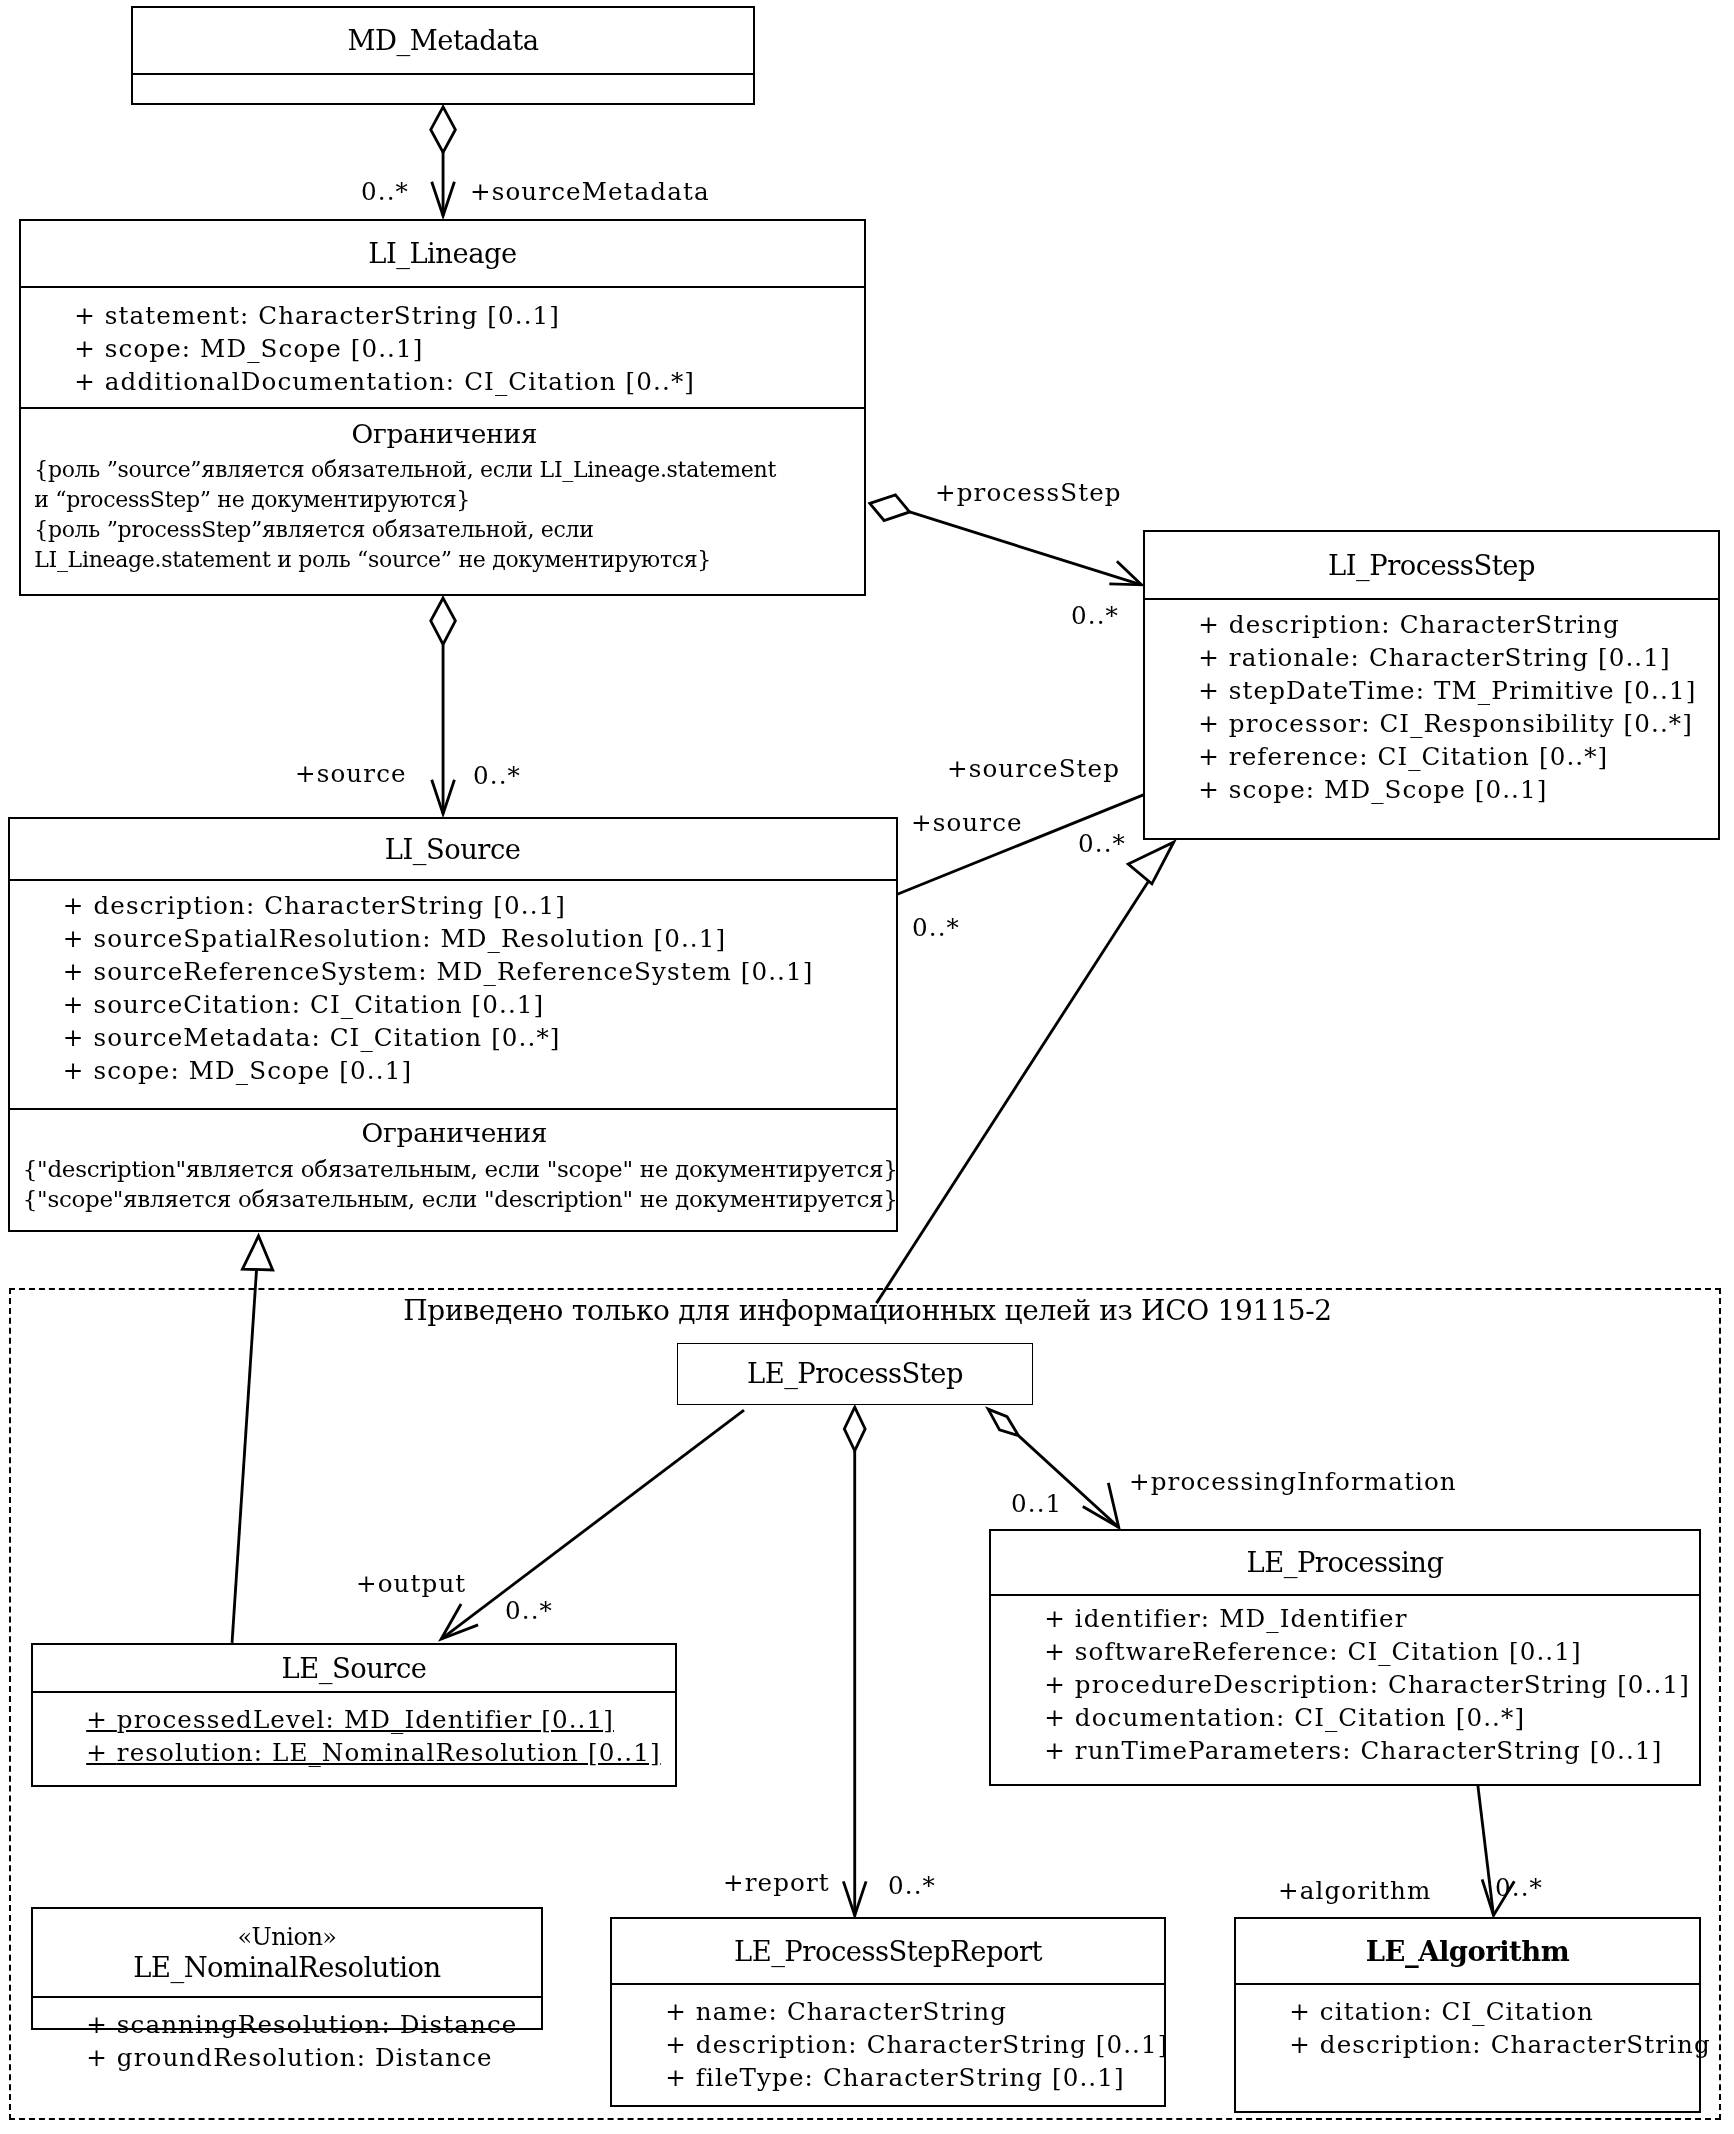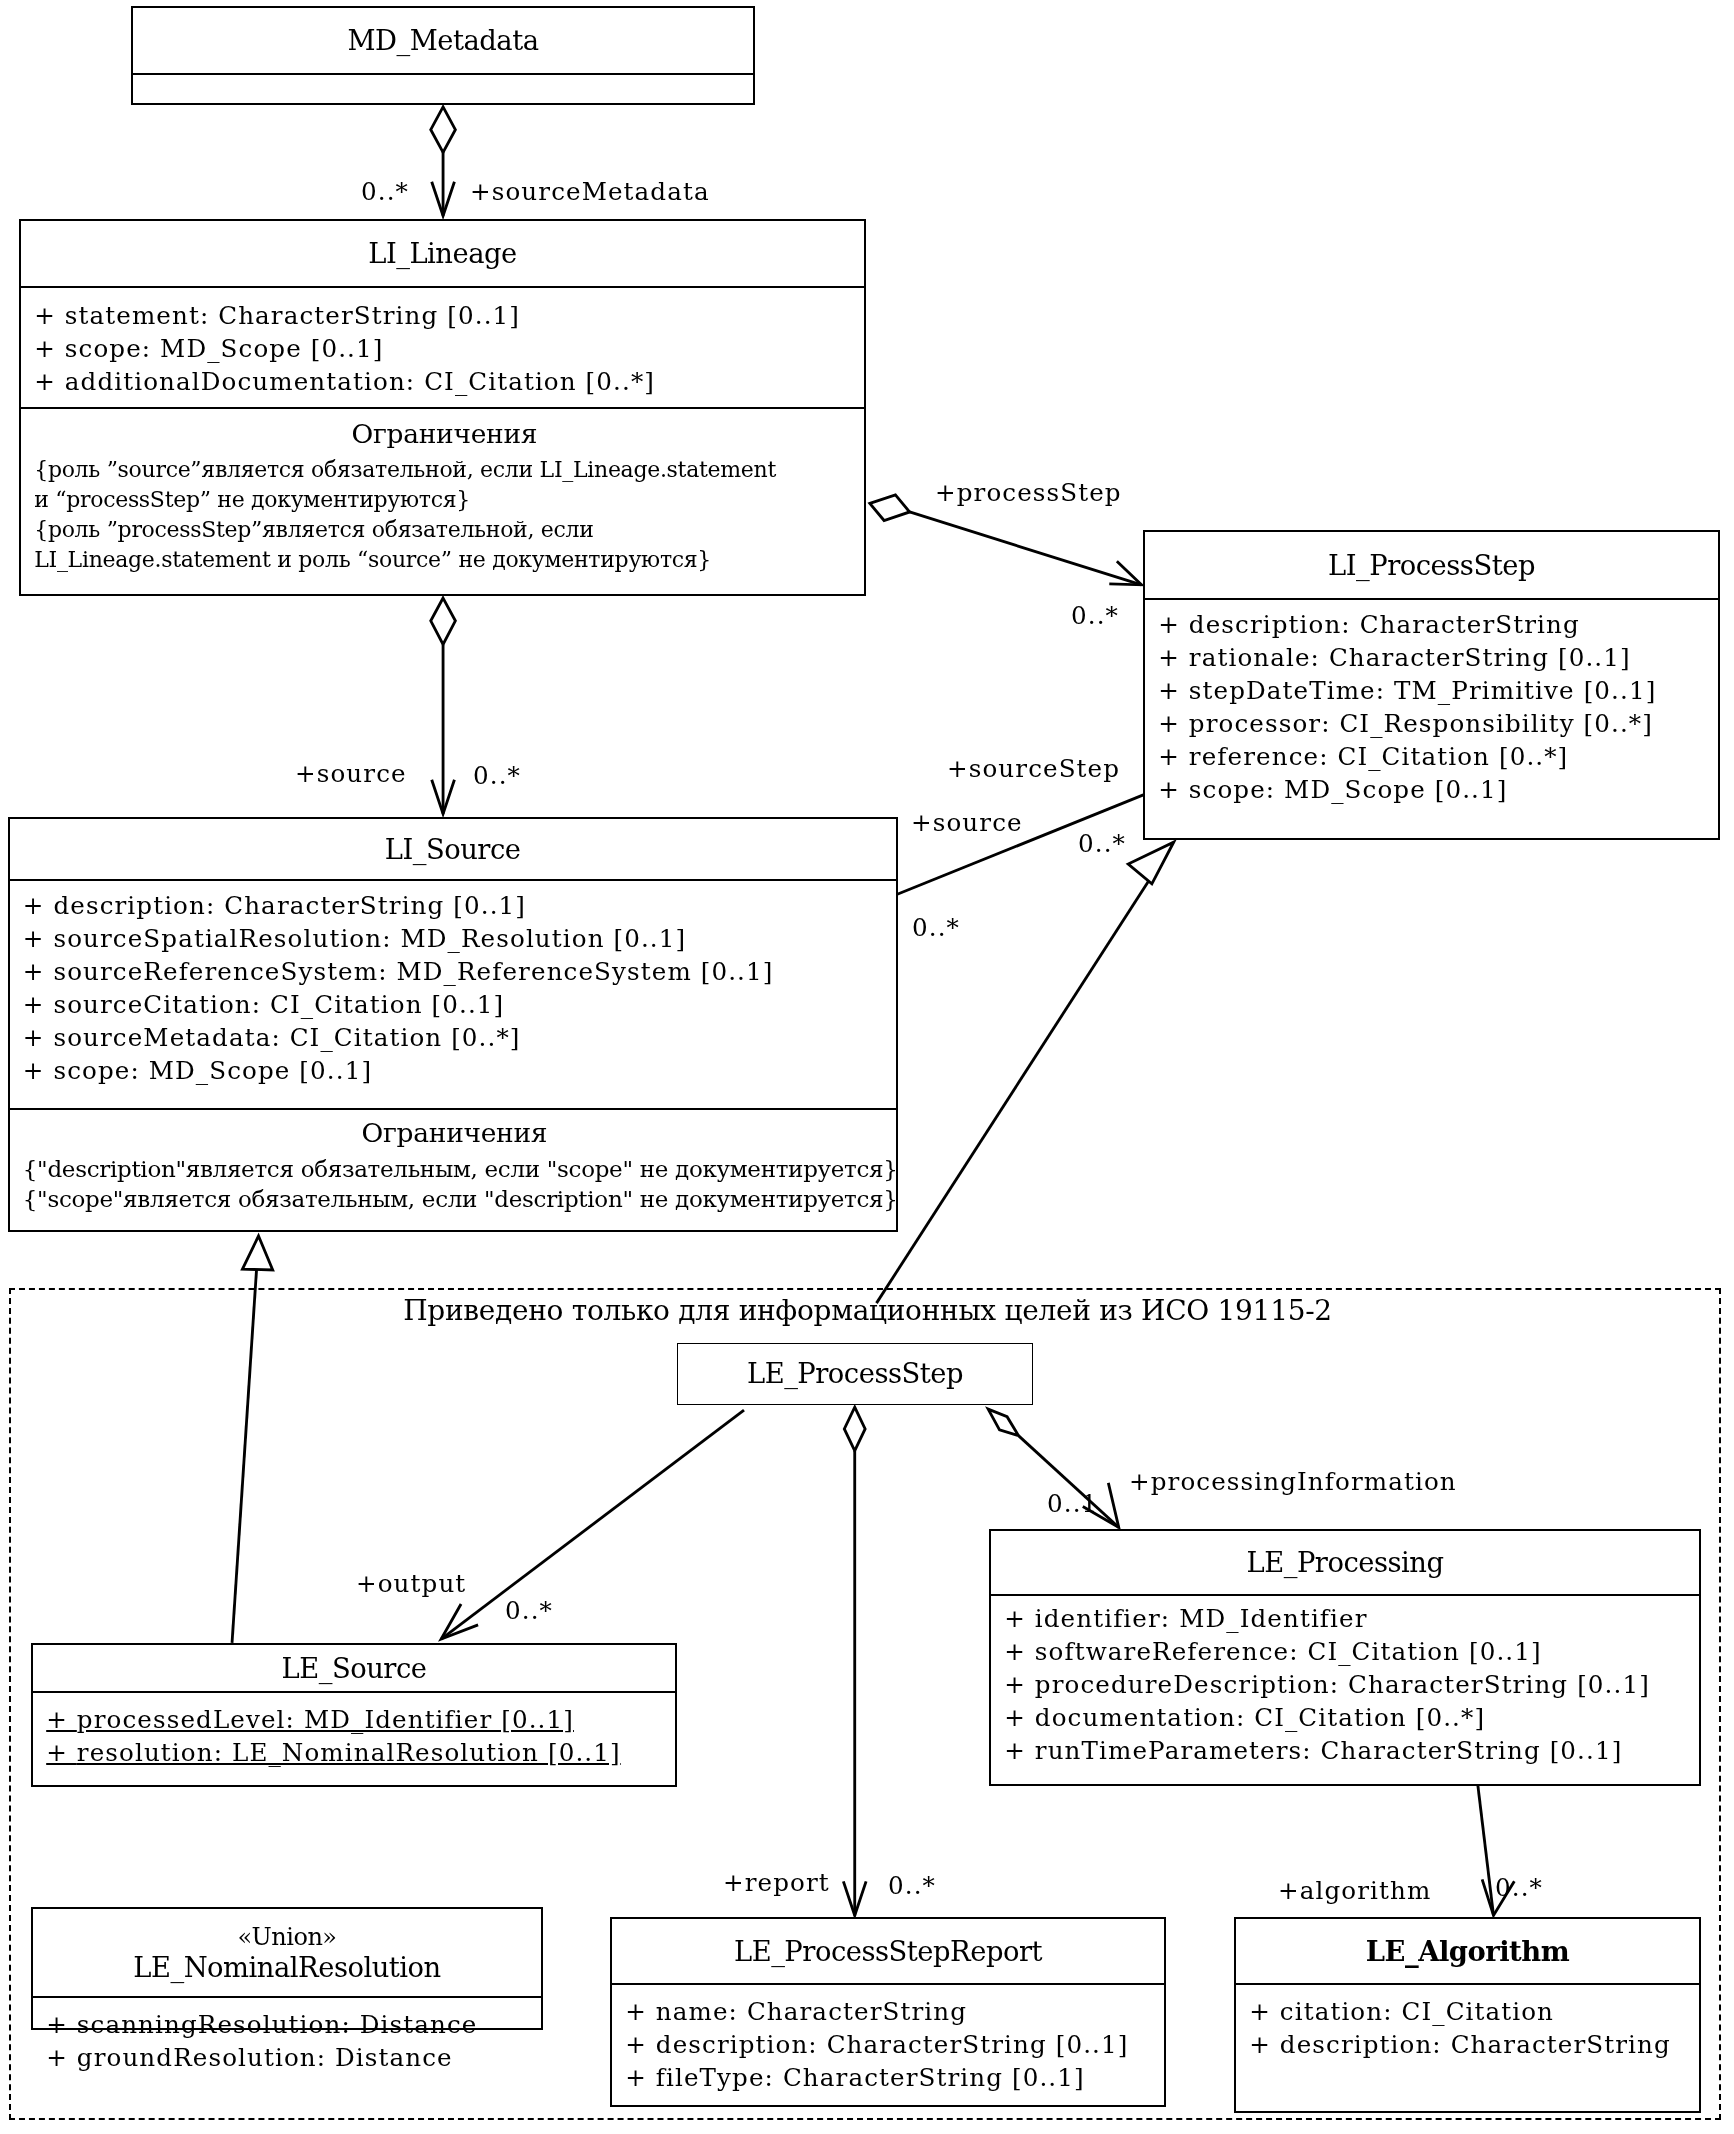--- a/index.html
+++ b/index.html
@@ -4,21 +4,21 @@
 <style>
   html, body { margin:0; padding:0; background:#ffffff; }
   body { width:1735px; height:2134px; position:relative; overflow:hidden;
          font-family:"DejaVu Serif", serif; color:#000; }
   svg.wires { position:absolute; left:0; top:0; width:1735px; height:2134px; }
   .cls { position:absolute; box-sizing:border-box; border:2.8px solid #000; background:#fff; }
   .cls.thin { border-width:1.9px; }
   .hdr { box-sizing:border-box; border-bottom:2.8px solid #000; display:flex; flex-direction:column;
          align-items:center; justify-content:center; font-size:27.4px; letter-spacing:-0.5px; }
   .attrs { box-sizing:border-box; padding:7.6px 9.5px 5.7px 13.2px; font-size:24.6px; line-height:33px;
-           letter-spacing:1.1px; white-space:nowrap; }
+           letter-spacing:1.1px; white-space:nowrap;margin-left:40px; }
   .attrs .row::before { content:"+ "; white-space:pre; }
   .cons { box-sizing:border-box; border-top:2.8px solid #000; padding:5.7px 9.5px 7.6px 13.2px;
           font-size:22px; line-height:30px; white-space:nowrap; letter-spacing:-0.3px; }
   .cons .ctitle { text-align:center; font-size:26.5px; line-height:38px; margin-bottom:1.9px; }
   .lbl { position:absolute; font-size:24.6px; letter-spacing:1.1px; white-space:nowrap; }
   .frame { position:absolute; left:8.5px; top:1288px; width:1712px; height:832px;
            box-sizing:border-box; border:2.8px dashed #000; }
   .frame-title { position:absolute; left:0; width:100%; top:1294px; text-align:center;
                  font-size:28px; letter-spacing:-0.3px; }
   .stereo { font-size:24px; line-height:30px; }
@@ -144,21 +144,21 @@
 <div class="cls thin" style="left:677px; top:1343px; width:356px; height:62px;">
   <div class="hdr" style="height:59px; border-bottom:none;">
     <span>LE_ProcessStep</span>
   </div>
 </div>
 
 <span class="lbl" style="left:356px; top:1569px;">+output</span>
 <span class="lbl" style="left:505px; top:1596px;">0..*</span>
 
 <span class="lbl" style="left:1129px; top:1467px;">+processingInformation</span>
-<span class="lbl" style="left:1011px; top:1489px;margin-left:36px;">0..1</span>
+<span class="lbl" style="left:1011px; top:1489px;">0..1</span>
 
 <div class="cls" style="left:31px; top:1643px; width:646px; height:144px;">
   <div class="hdr" style="height:48px;">
     <span>LE_Source</span>
   </div>
   <div class="attrs" style="padding-top:10px;text-decoration:underline;">
     <div class="row">processedLevel:  MD_Identifier [0..1]</div>
     <div class="row">resolution:  LE_NominalResolution [0..1]</div>
   </div>
 </div>

